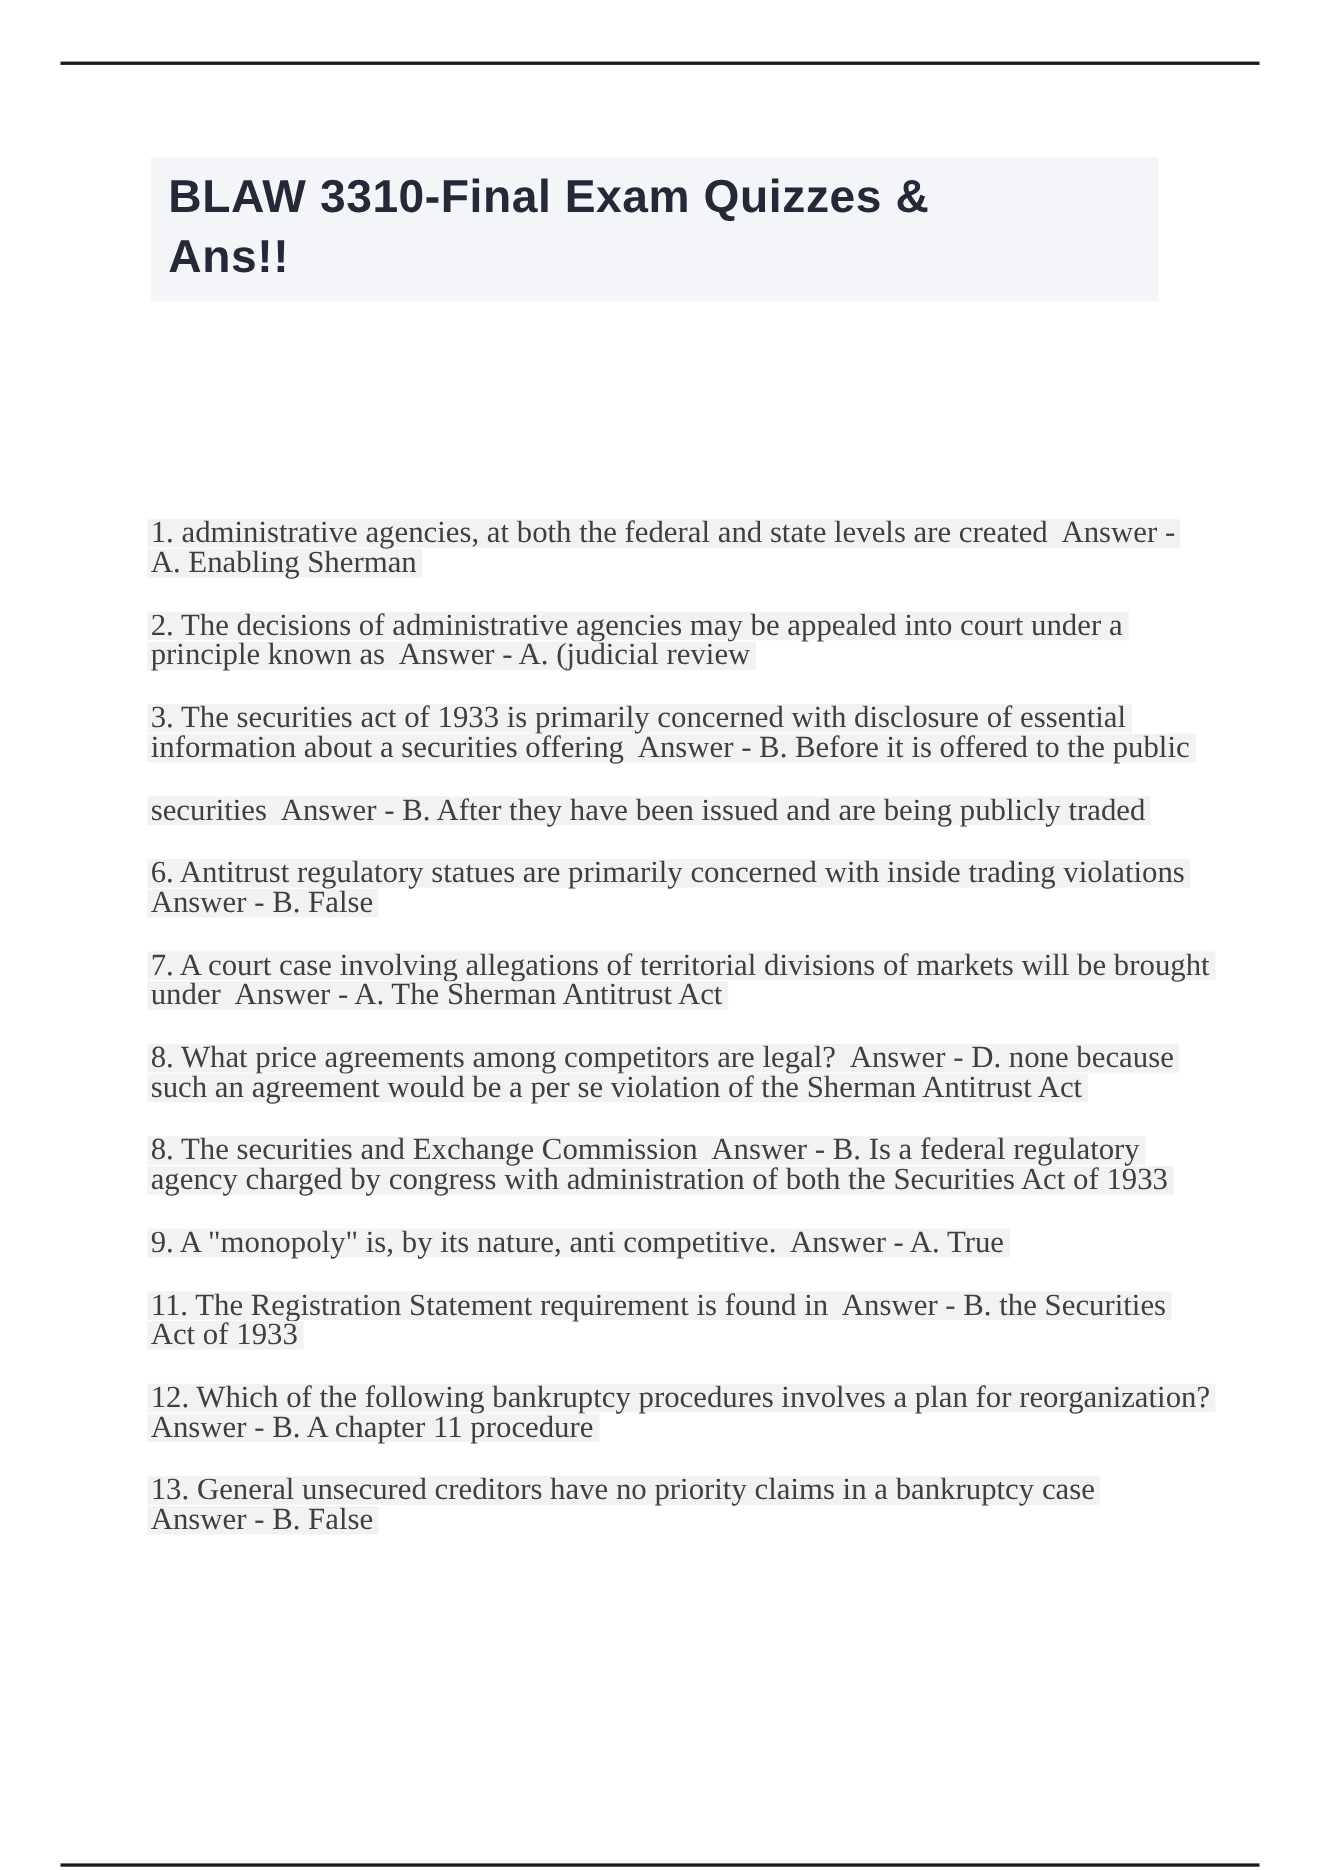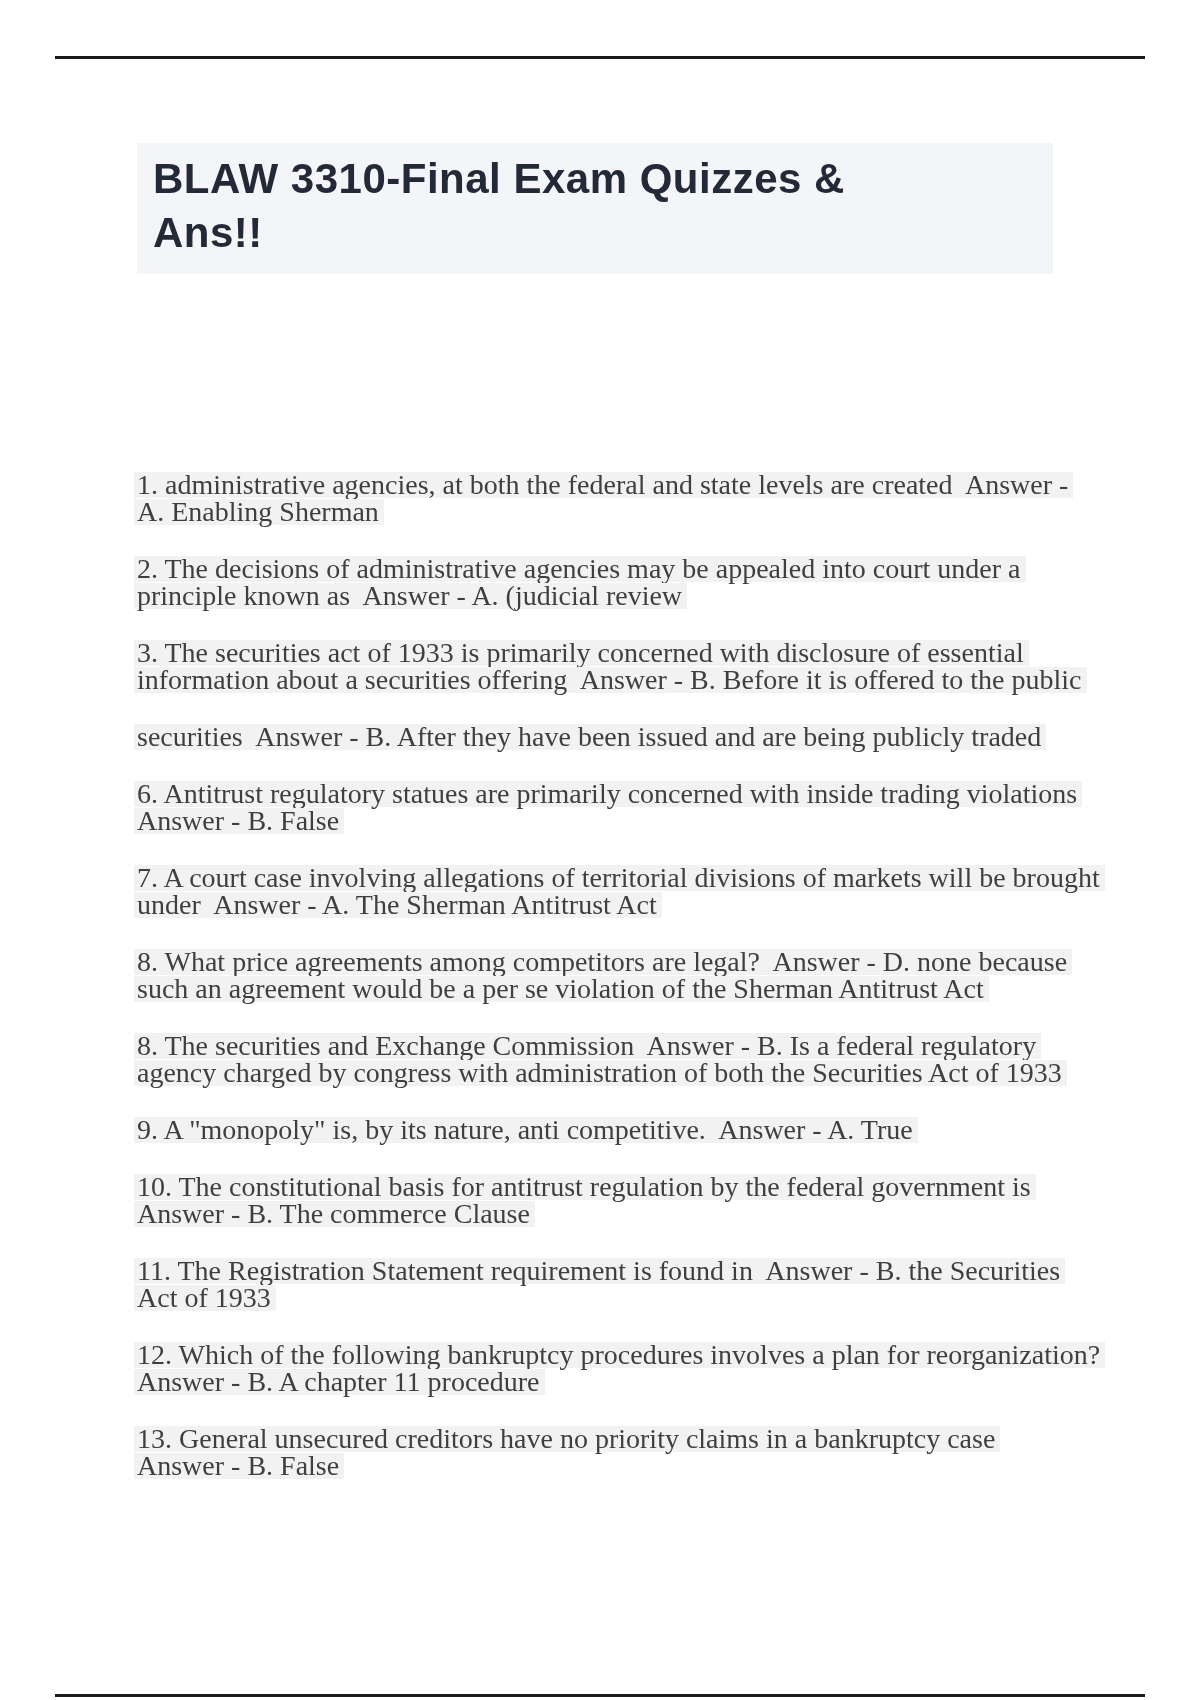--- a/index.html
+++ b/index.html
@@ -105,24 +105,20 @@
           <div class="para-line"><span class="hl">such an agreement would be a per se violation of the Sherman Antitrust Act</span></div>
         </div>
         <div class="para">
           <div class="para-line"><span class="hl">8. The securities and Exchange Commission  Answer - B. Is a federal regulatory</span></div>
           <div class="para-line"><span class="hl">agency charged by congress with administration of both the Securities Act of 1933</span></div>
         </div>
         <div class="para">
           <div class="para-line"><span class="hl">9. A "monopoly" is, by its nature, anti competitive.  Answer - A. True</span></div>
         </div>
         <div class="para">
-          <div class="para-line"><span class="hl">10. The constitutional basis for antitrust regulation by the federal government is</span></div>
-          <div class="para-line"><span class="hl">Answer - B. The commerce Clause</span></div>
-        </div>
-        <div class="para">
           <div class="para-line"><span class="hl">11. The Registration Statement requirement is found in  Answer - B. the Securities</span></div>
           <div class="para-line"><span class="hl">Act of 1933</span></div>
         </div>
         <div class="para">
           <div class="para-line"><span class="hl">12. Which of the following bankruptcy procedures involves a plan for reorganization?</span></div>
           <div class="para-line"><span class="hl">Answer - B. A chapter 11 procedure</span></div>
         </div>
         <div class="para">
           <div class="para-line"><span class="hl">13. General unsecured creditors have no priority claims in a bankruptcy case</span></div>
           <div class="para-line"><span class="hl">Answer - B. False</span></div>

